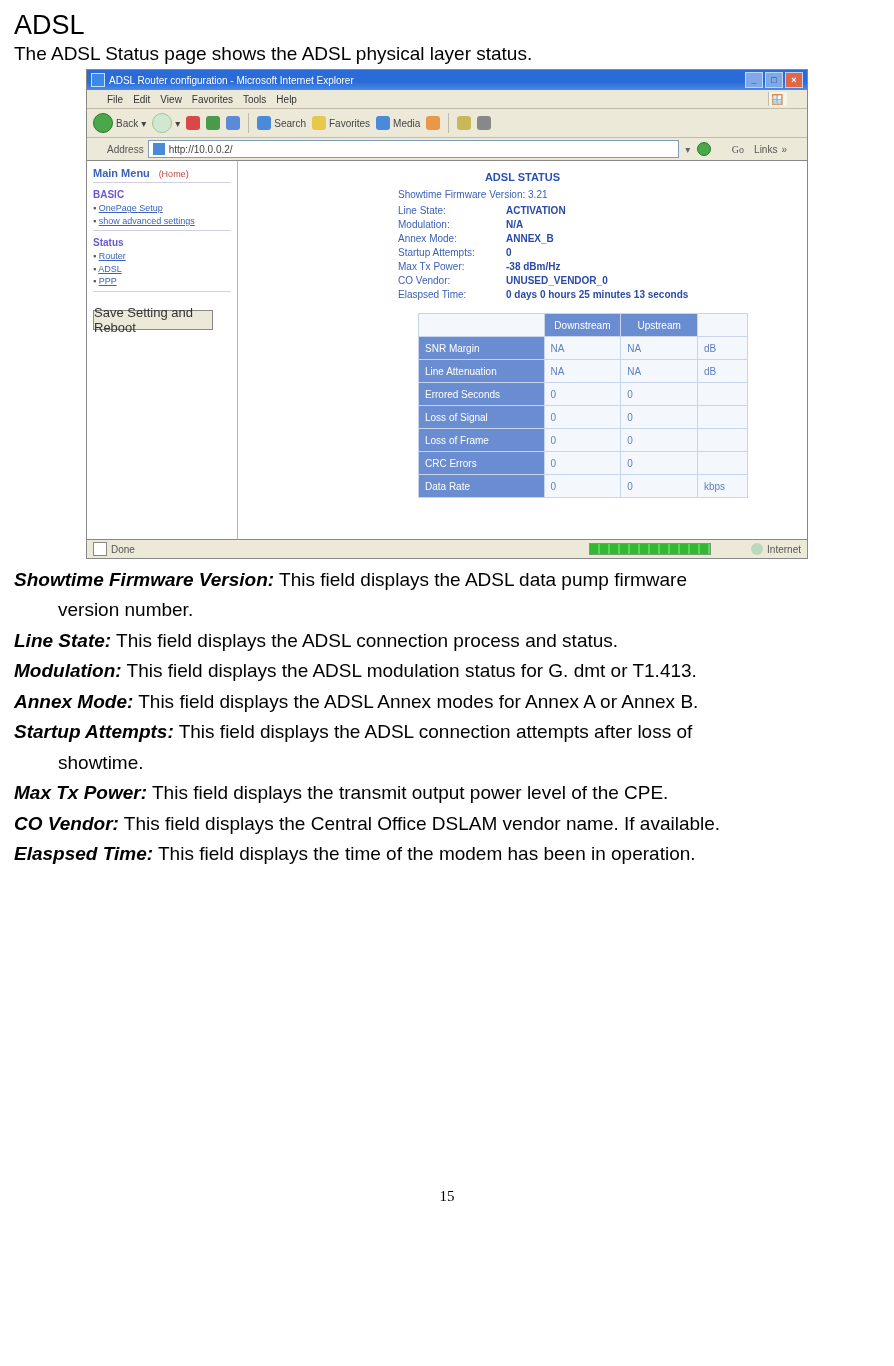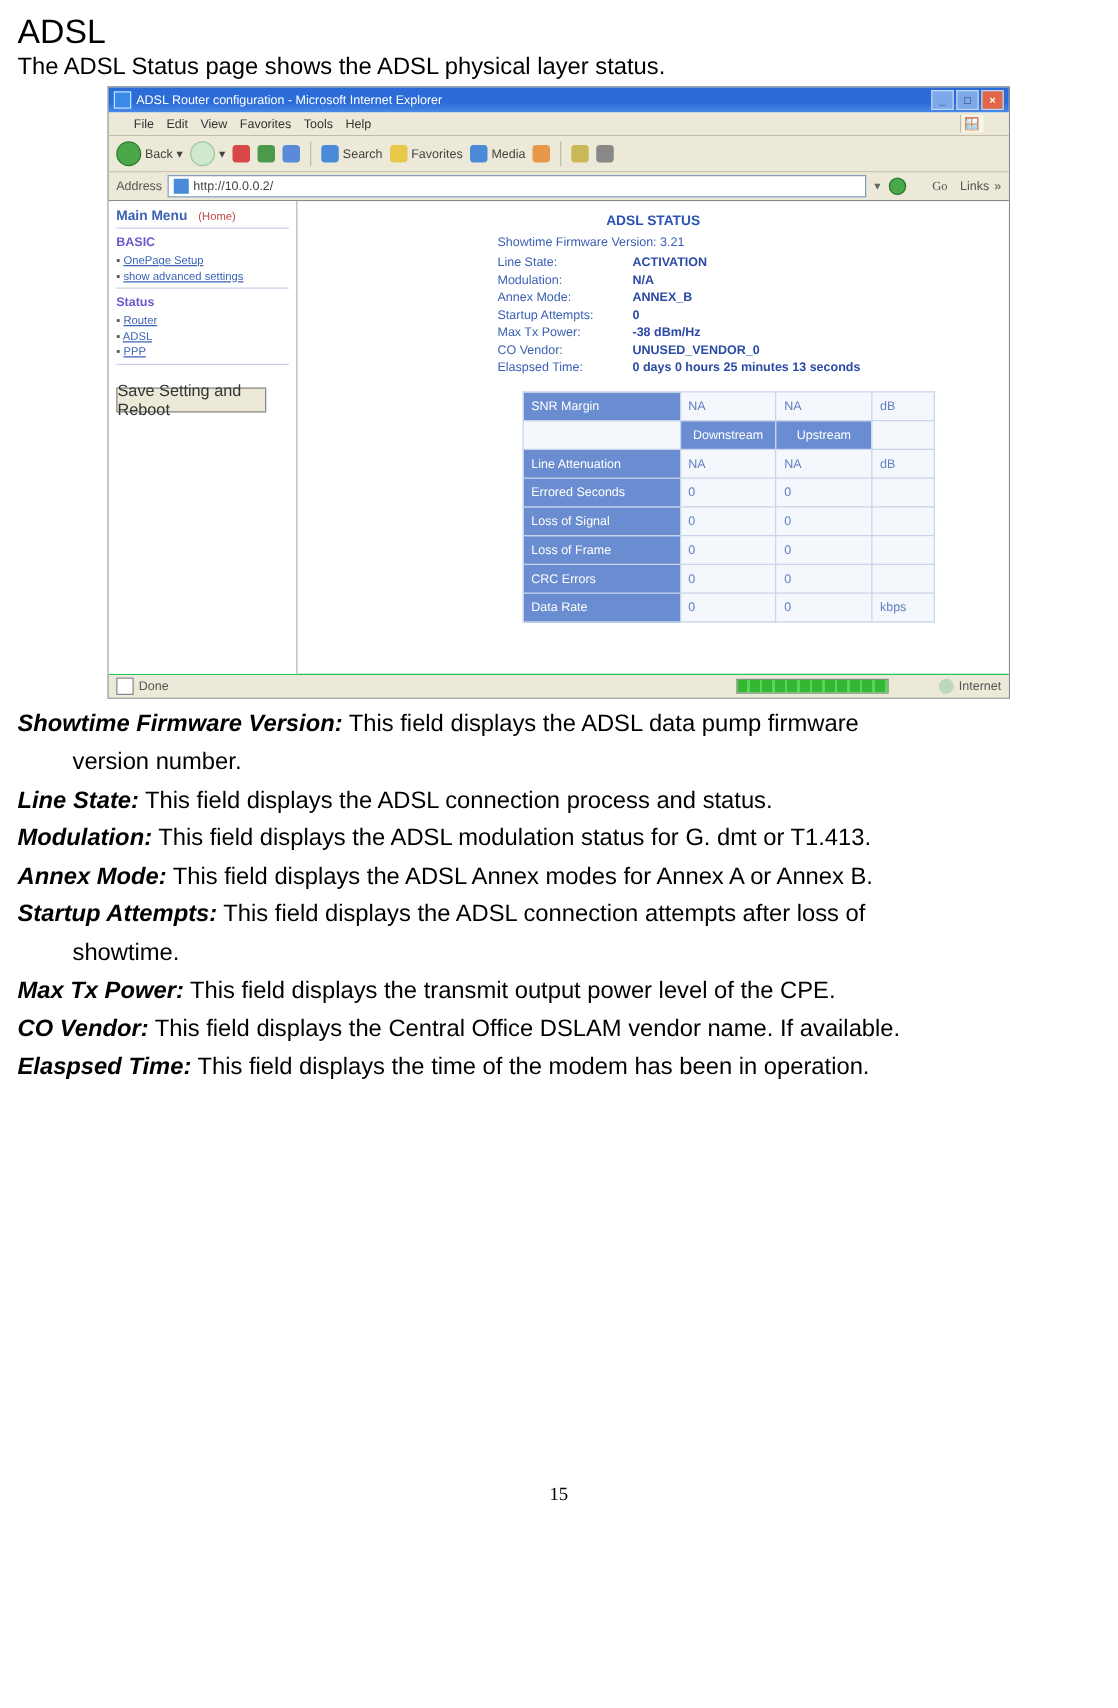--- a/index.html
+++ b/index.html
@@ -115,21 +115,21 @@
     display: inline-block;
   }
   
   .ss-addr {
     height: 22px;
     background: #ece9d8;
     border-bottom: 1px solid #888;
     display: flex;
     align-items: center;
     gap: 4px;
-    padding: 0 6px;
+    padding: 0 20px;
     font-size: 10px;
     color: #555;
   }
   .ss-addr .addr-input {
     flex: 1;
     height: 16px;
     border: 1px solid #7f9db9;
     background: #fff;
     display: flex;
     align-items: center;
@@ -403,31 +403,31 @@
           </div>
         <div class="frow">
             <span class="flabel">Elaspsed Time:</span>
             <span class="fvalue">0 days 0 hours 25 minutes 13 seconds</span>
           </div>
       </div>
 
       <table class="ss-table">
         <tbody>
             <tr>
-              <td class="metric">SNR Margin</td>
-              <td class="val">NA</td>
-              <td class="val">NA</td>
-              <td class="unit">dB</td>
-            </tr>
-        <tr>
           <th class="blank"></th>
           <th>Downstream</th>
           <th>Upstream</th>
           <th class="unit-h"></th>
         </tr>
+        <tr>
+              <td class="metric">SNR Margin</td>
+              <td class="val">NA</td>
+              <td class="val">NA</td>
+              <td class="unit">dB</td>
+            </tr>
         <tr>
               <td class="metric">Line Attenuation</td>
               <td class="val">NA</td>
               <td class="val">NA</td>
               <td class="unit">dB</td>
             </tr>
         <tr>
               <td class="metric">Errored Seconds</td>
               <td class="val">0</td>
               <td class="val">0</td>

